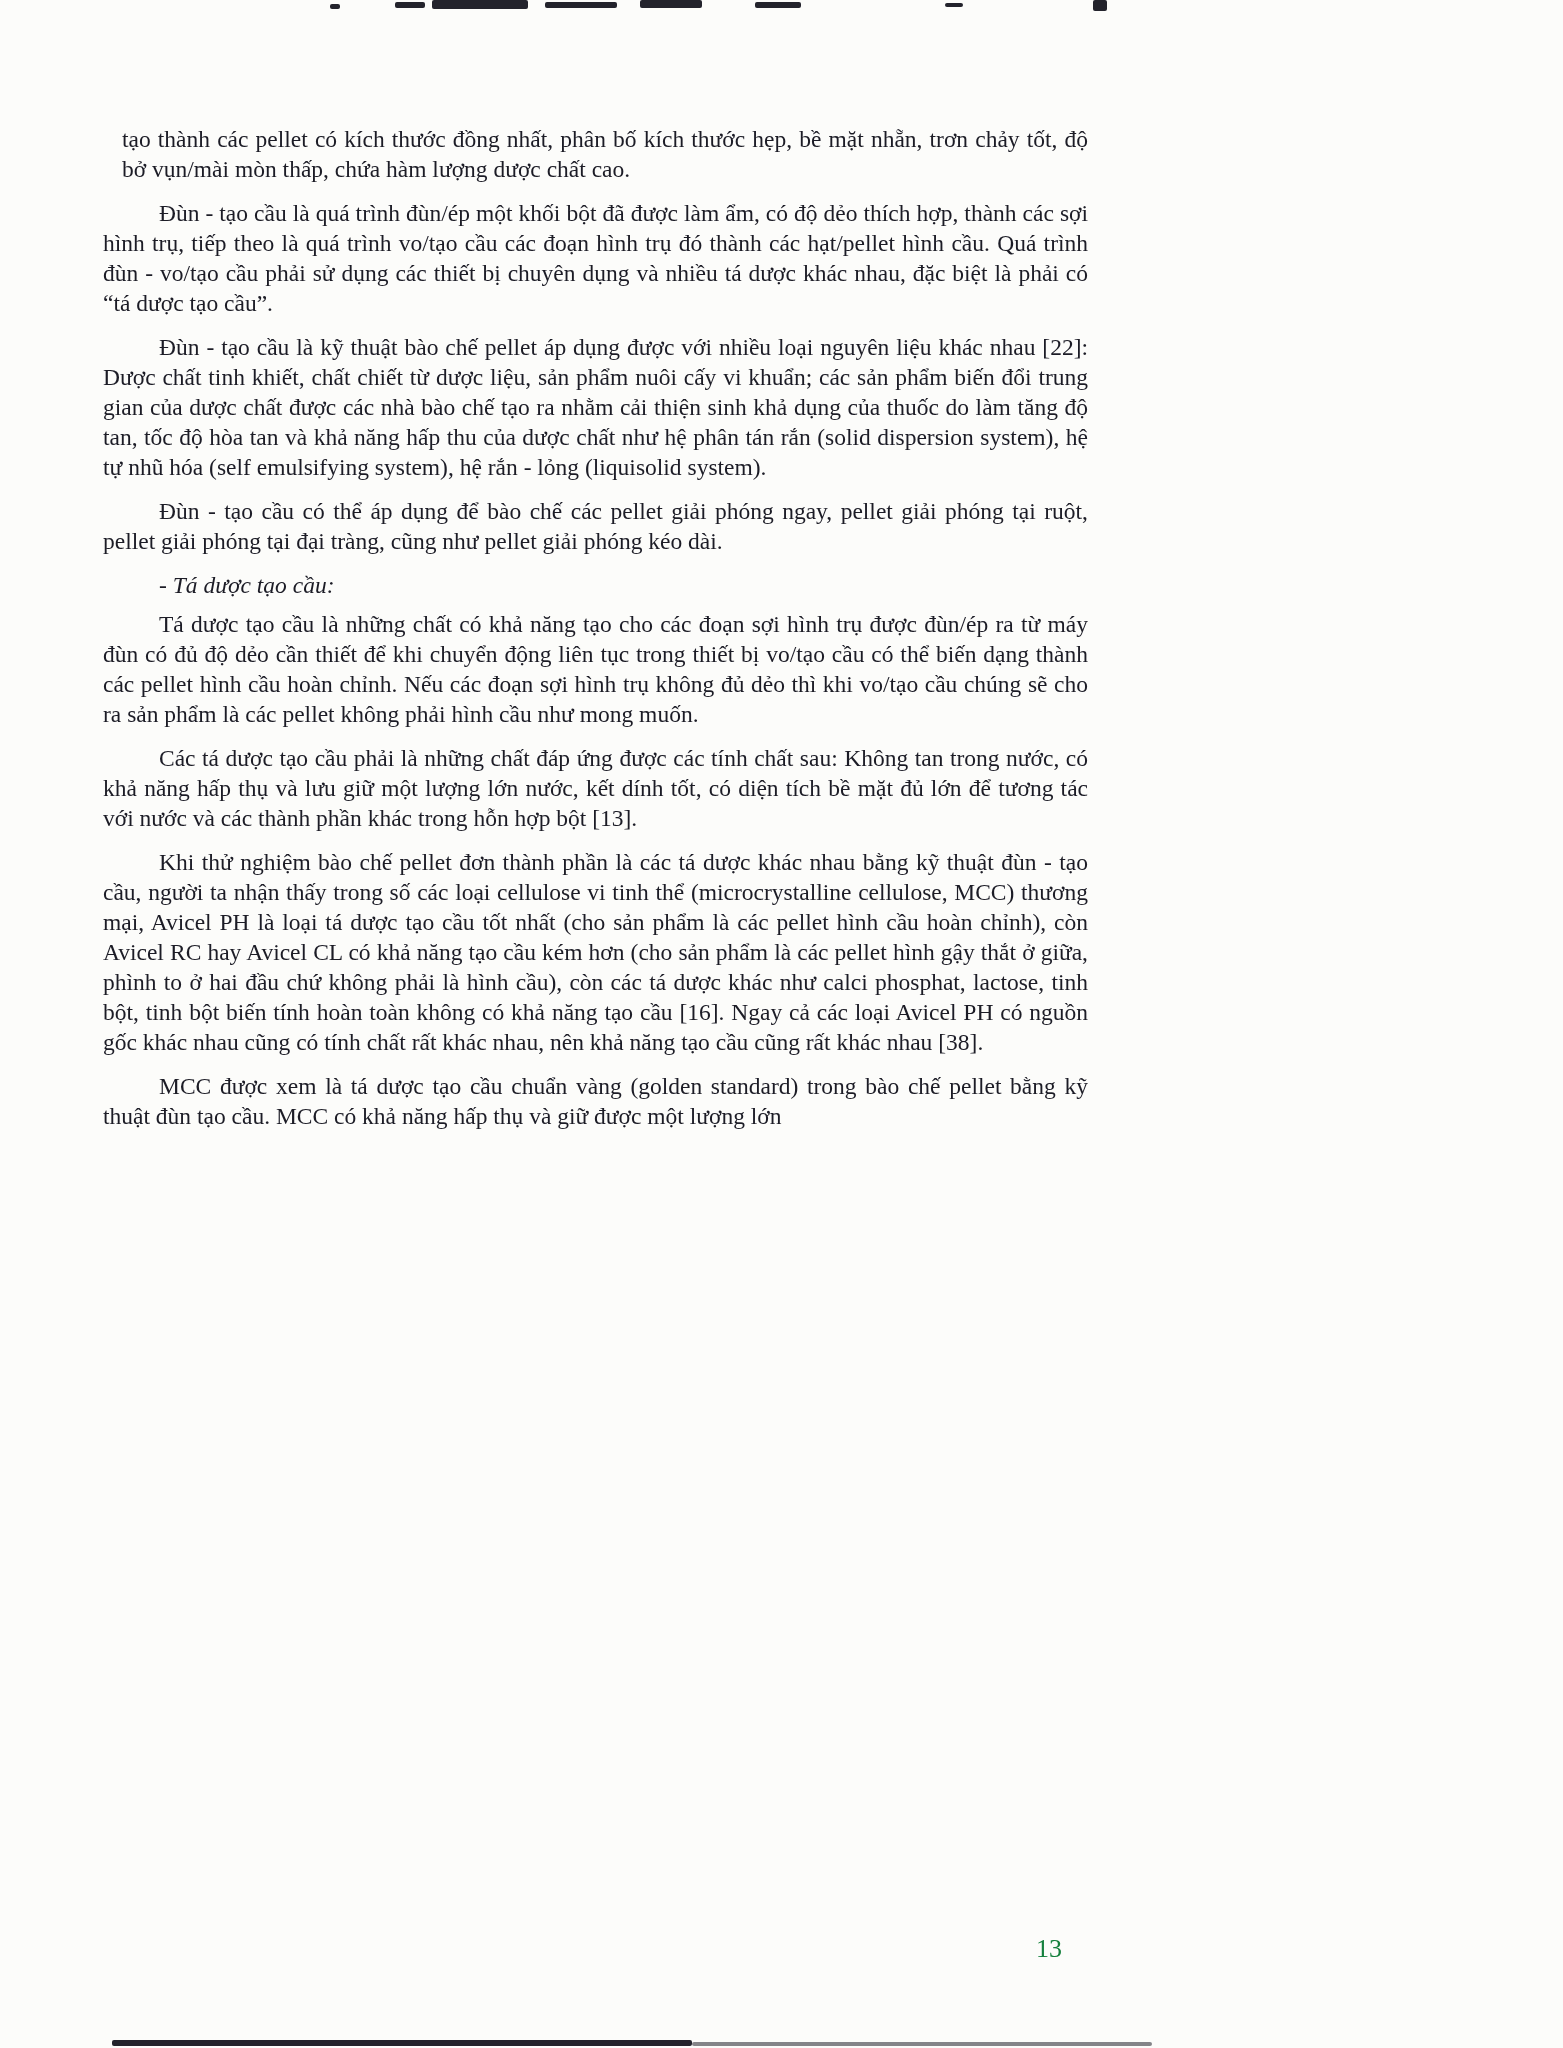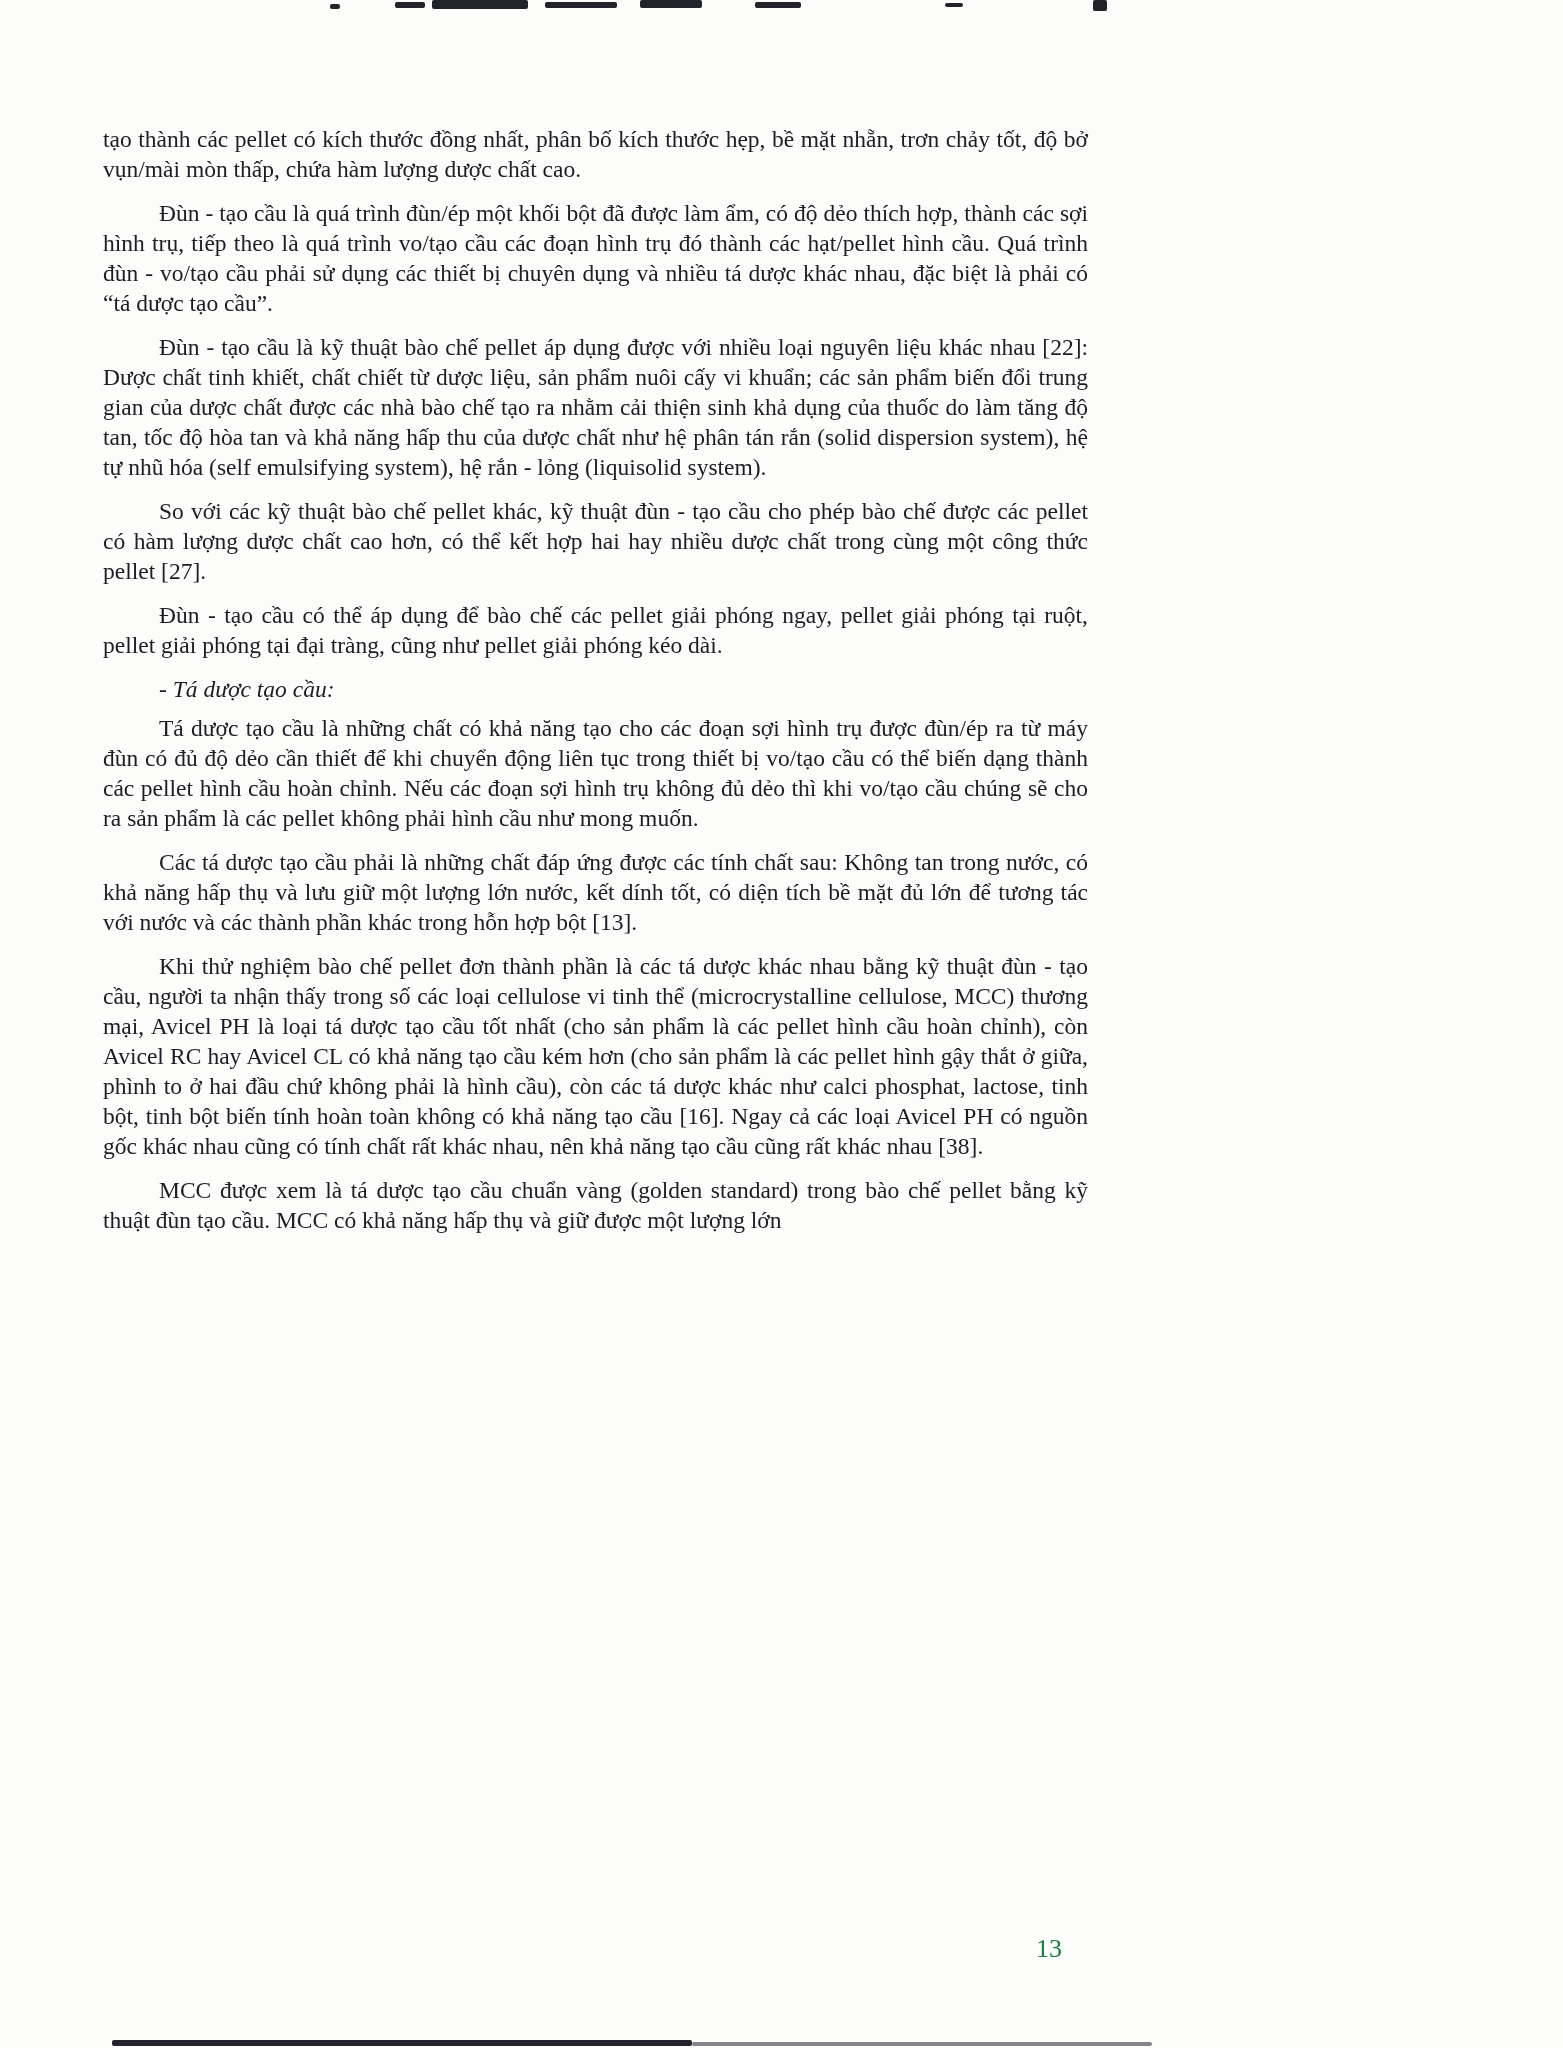--- a/index.html
+++ b/index.html
@@ -22,21 +22,21 @@
     width: 985px;
   }
 
   .para {
     margin: 0 0 14px 0;
     font-size: 23.5px;
     line-height: 30px;
     text-align: justify;
     text-indent: 56px;
   }
-  .para.no-indent { text-indent: 0; }
+  .para.no-indent { text-indent: 0; margin-left: 19px; }
 
   .section-heading {
     margin: 8px 0 16px 0;
     font-size: 24px;
     line-height: 30px;
     font-weight: bold;
     font-style: italic;
     text-align: left;
   }
 
@@ -86,21 +86,20 @@
   <div class="artifact a-t8"></div>
 
   <main class="text-block">
 
     <p class="para no-indent">tạo thành các pellet có kích thước đồng nhất, phân bố kích thước hẹp, bề mặt nhẵn, trơn chảy tốt, độ bở vụn/mài mòn thấp, chứa hàm lượng dược chất cao.</p>
 
     <p class="para">Đùn - tạo cầu là quá trình đùn/ép một khối bột đã được làm ẩm, có độ dẻo thích hợp, thành các sợi hình trụ, tiếp theo là quá trình vo/tạo cầu các đoạn hình trụ đó thành các hạt/pellet hình cầu. Quá trình đùn - vo/tạo cầu phải sử dụng các thiết bị chuyên dụng và nhiều tá dược khác nhau, đặc biệt là phải có “tá dược tạo cầu”.</p>
 
     <p class="para">Đùn - tạo cầu là kỹ thuật bào chế pellet áp dụng được với nhiều loại nguyên liệu khác nhau [22]: Dược chất tinh khiết, chất chiết từ dược liệu, sản phẩm nuôi cấy vi khuẩn; các sản phẩm biến đổi trung gian của dược chất được các nhà bào chế tạo ra nhằm cải thiện sinh khả dụng của thuốc do làm tăng độ tan, tốc độ hòa tan và khả năng hấp thu của dược chất như hệ phân tán rắn (solid dispersion system), hệ tự nhũ hóa (self emulsifying system), hệ rắn - lỏng (liquisolid system).</p>
 
-    <p class="para">So với các kỹ thuật bào chế pellet khác, kỹ thuật đùn - tạo cầu cho phép bào chế được các pellet có hàm lượng dược chất cao hơn, có thể kết hợp hai hay nhiều dược chất trong cùng một công thức pellet [27].</p>
 
     <p class="para">Đùn - tạo cầu có thể áp dụng để bào chế các pellet giải phóng ngay, pellet giải phóng tại ruột, pellet giải phóng tại đại tràng, cũng như pellet giải phóng kéo dài.</p>
 
 
     <p class="para subitem">- Tá dược tạo cầu:</p>
 
     <p class="para">Tá dược tạo cầu là những chất có khả năng tạo cho các đoạn sợi hình trụ được đùn/ép ra từ máy đùn có đủ độ dẻo cần thiết để khi chuyển động liên tục trong thiết bị vo/tạo cầu có thể biến dạng thành các pellet hình cầu hoàn chỉnh. Nếu các đoạn sợi hình trụ không đủ dẻo thì khi vo/tạo cầu chúng sẽ cho ra sản phẩm là các pellet không phải hình cầu như mong muốn.</p>
 
     <p class="para">Các tá dược tạo cầu phải là những chất đáp ứng được các tính chất sau: Không tan trong nước, có khả năng hấp thụ và lưu giữ một lượng lớn nước, kết dính tốt, có diện tích bề mặt đủ lớn để tương tác với nước và các thành phần khác trong hỗn hợp bột [13].</p>
 

